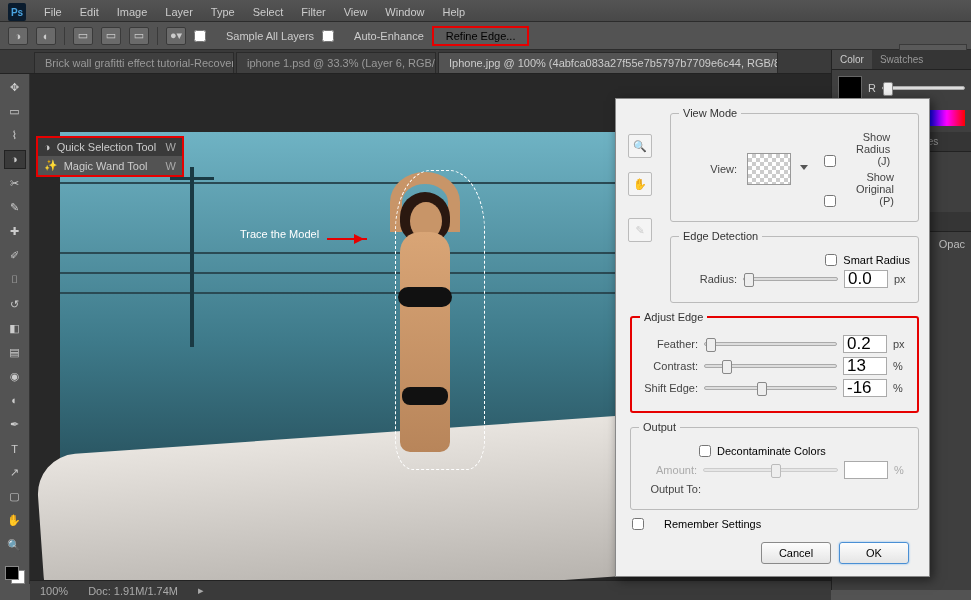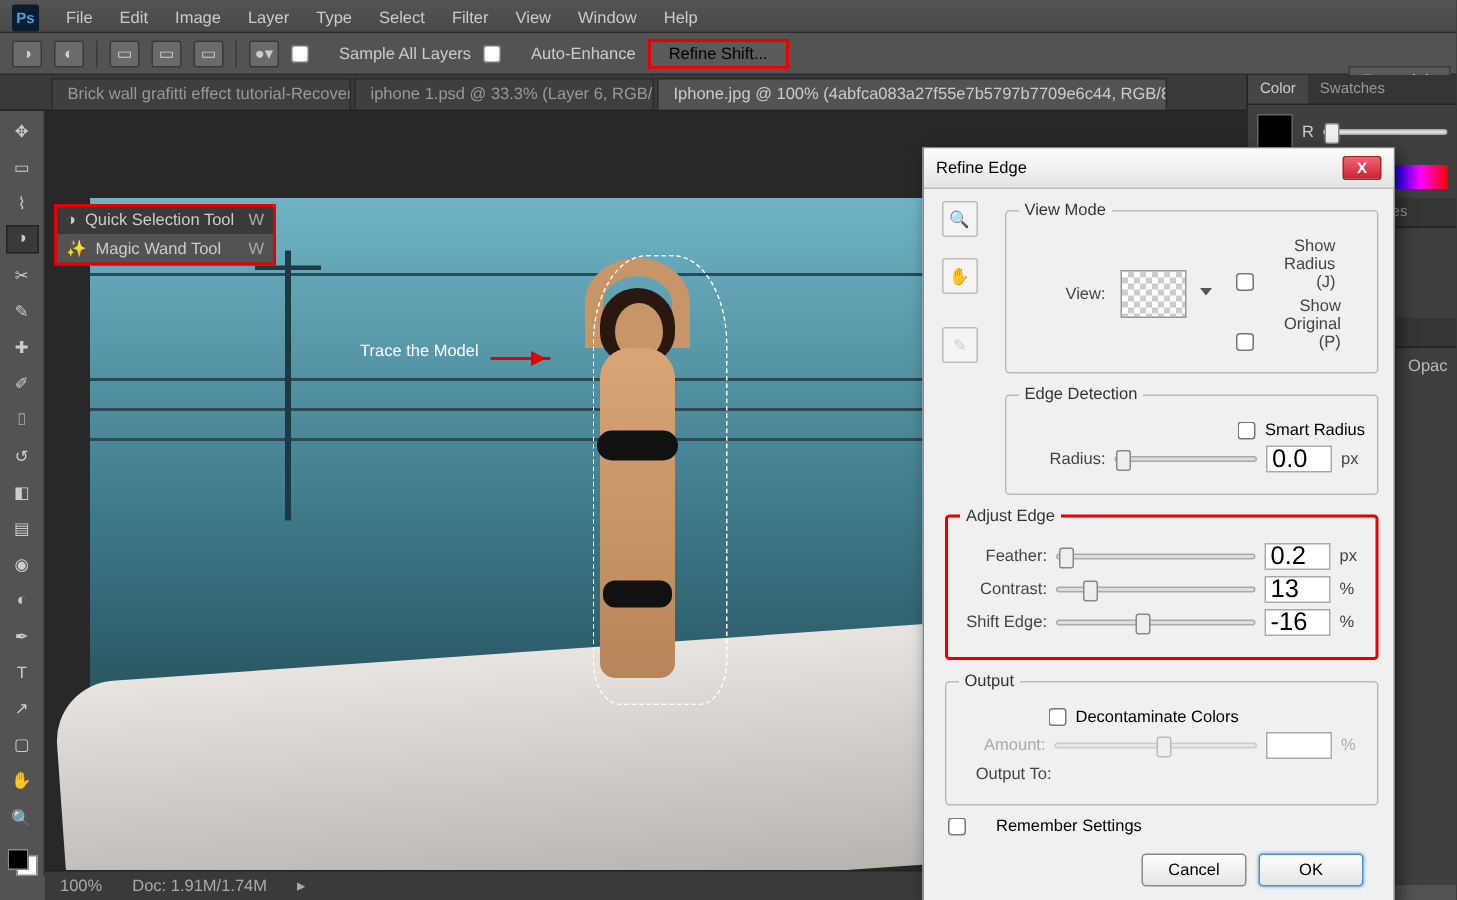--- a/index.html
+++ b/index.html
@@ -102,21 +102,21 @@
   <div style="width:1px;height:18px;background:#3a3a3a"></div>
   <div class="tool-icon-sm">●▾</div>
   <label class="checkbox-opt">
       <input type="checkbox" class="chk" style="">
       <span>Sample All Layers</span>
     </label>
   <label class="checkbox-opt">
       <input type="checkbox" class="chk" style="">
       <span>Auto-Enhance</span>
     </label>
-  <button class="refine-btn red-box">Refine Shift...</button>
+  <button class="refine-btn red-box">Refine Edge...</button>
 </div>
 <div class="essentials">Essentials</div>
 
 <div class="tabs-row">
   <div class="tab inactive">
       <span>Brick wall grafitti effect tutorial-Recovered.psd ...</span>
     </div>
   <div class="tab inactive">
       <span>iphone 1.psd @ 33.3% (Layer 6, RGB/8...</span>
     </div>
@@ -222,24 +222,20 @@
   </div>
 </div>
 
 <div class="status-bar">
   <span>100%</span>
   <span>Doc: 1.91M/1.74M</span>
   <span>▸</span>
 </div>
 
 <div class="dialog">
-  <div class="dlg-title">
-    <span>Refine Edge</span>
-    <div class="dlg-close">X</div>
-  </div>
   <div class="dlg-body">
     <fieldset>
       <legend>View Mode</legend>
       <div class="row">
         <label>View:</label>
         <span class="view-thumb"></span>
           <span class="view-arrow"></span>
         <div style="margin-left:10px">
           <label class="checkbox-opt" style="display:flex">
               <input type="checkbox" class="chk" style="">

